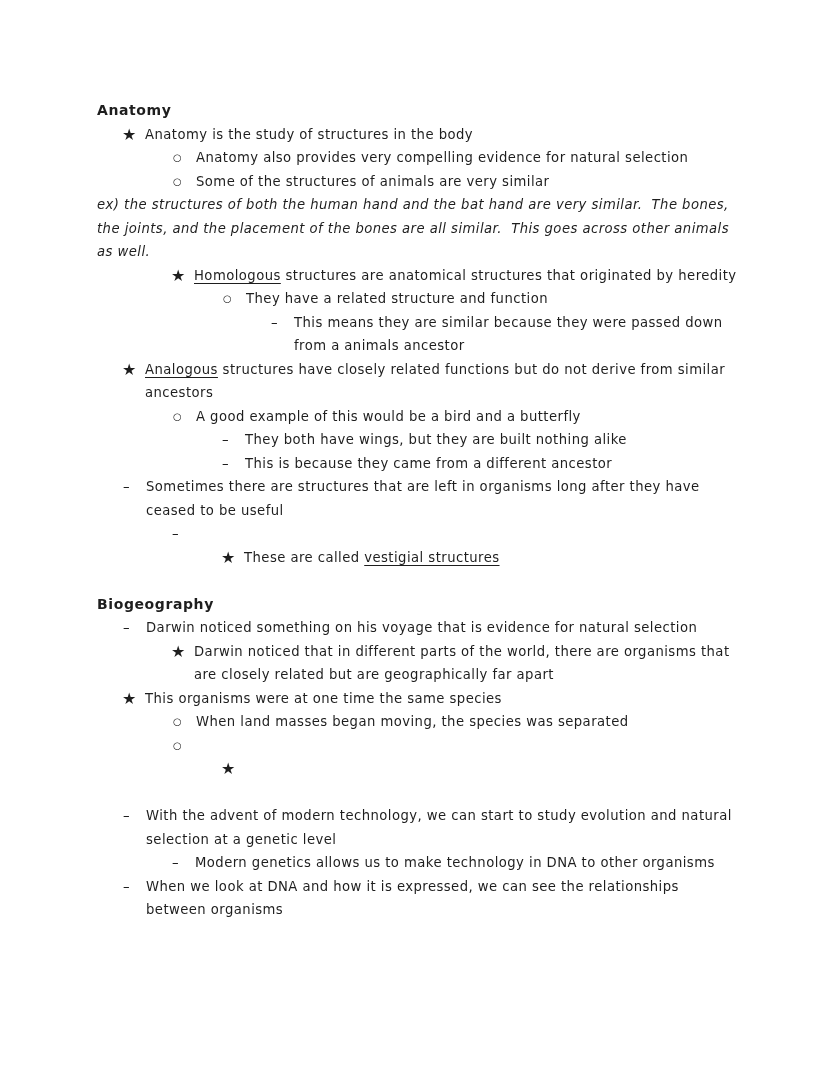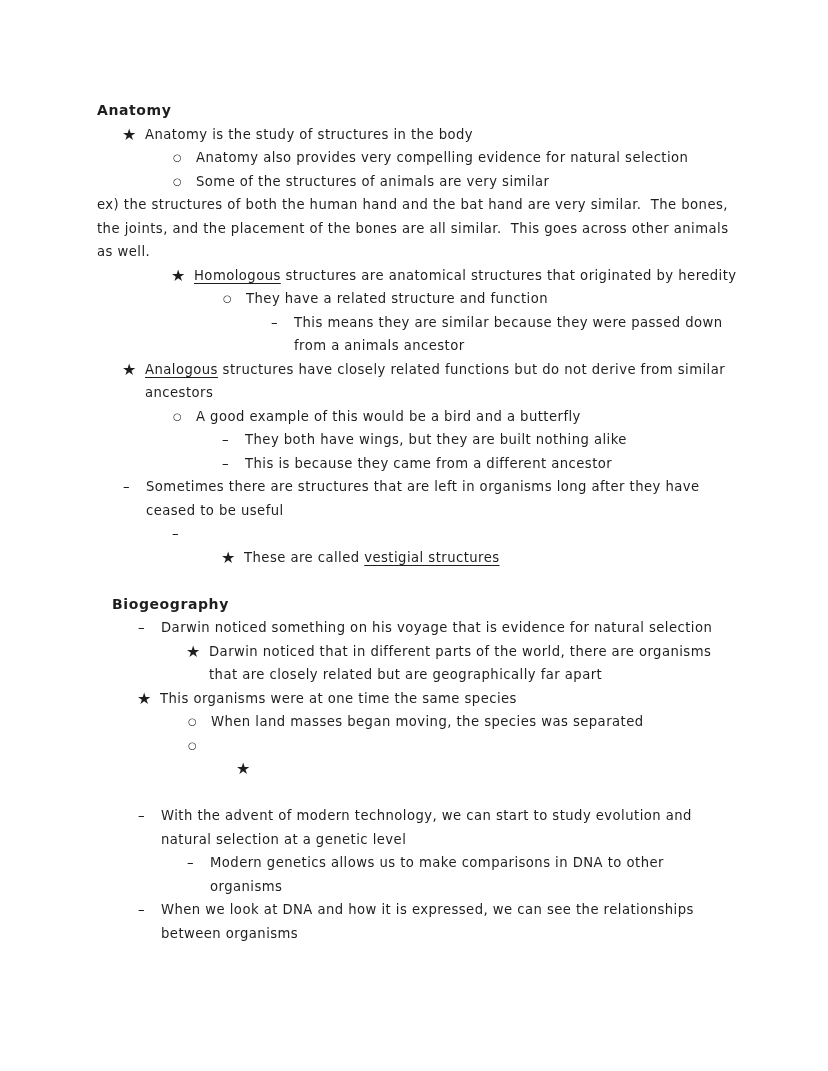--- a/index.html
+++ b/index.html
@@ -17,37 +17,36 @@
   }
   .page {
     position: absolute;
     left: 97px;
     top: 99px;
     width: 642px;
     color: #1e1e1e;
   }
   .note-section + .note-section {
     margin-top: 23.5px;
-    margin-left: 15px;
   }
   .section-title {
     font-size: 14px;
     font-weight: bold;
     letter-spacing: 0.6px;
     line-height: 23.5px;
     margin: 0;
   }
   .line {
     display: flex;
     align-items: flex-start;
     font-size: 13.2px;
     letter-spacing: 0.45px;
     line-height: 23.5px;
   }
-  .lvl0 { padding-left: 0; }
+  .lvl0 { padding-left: 0; font-style: italic; }
   .lvl1 { padding-left: 25px; }
   .lvl2 { padding-left: 74px; }
   .lvl3 { padding-left: 124px; }
   .lvl4 { padding-left: 173px; }
   .bullet {
     flex: 0 0 23px;
     max-width: 23px;
     text-align: left;
     user-select: none;
   }
@@ -150,20 +149,20 @@
         <span class="bullet star">★</span>
       </div>
     </section>
     <section class="note-section">
       <div class="line lvl1">
         <span class="bullet dash">–</span>
         <span class="text"><span class="seg">With the advent of modern technology, we can start to study evolution and natural selection at a genetic level</span></span>
       </div>
       <div class="line lvl2">
         <span class="bullet dash">–</span>
-        <span class="text"><span class="seg">Modern genetics allows us to make comparisons in DNA to other organisms</span></span>
+        <span class="text"><span class="seg">Modern genetics allows us to make technology in DNA to other organisms</span></span>
       </div>
       <div class="line lvl1">
         <span class="bullet dash">–</span>
         <span class="text"><span class="seg">When we look at DNA and how it is expressed, we can see the relationships between organisms</span></span>
       </div>
     </section>
   </main>
 
 </body></html>

